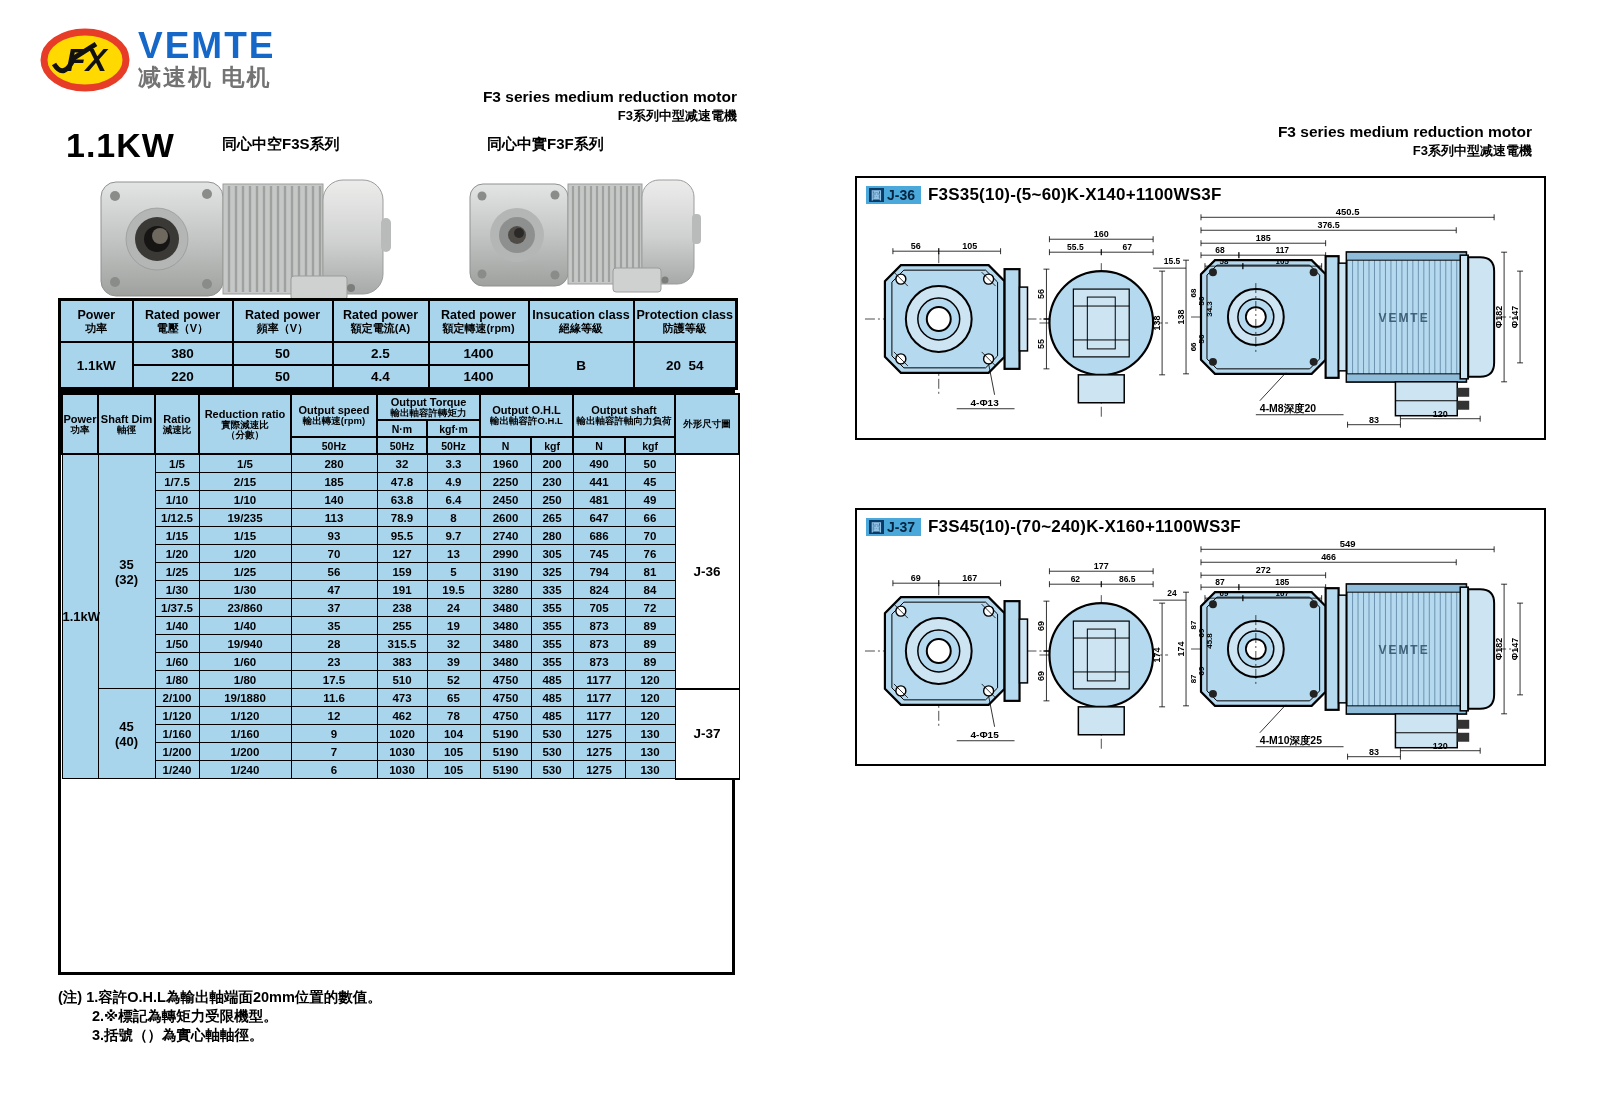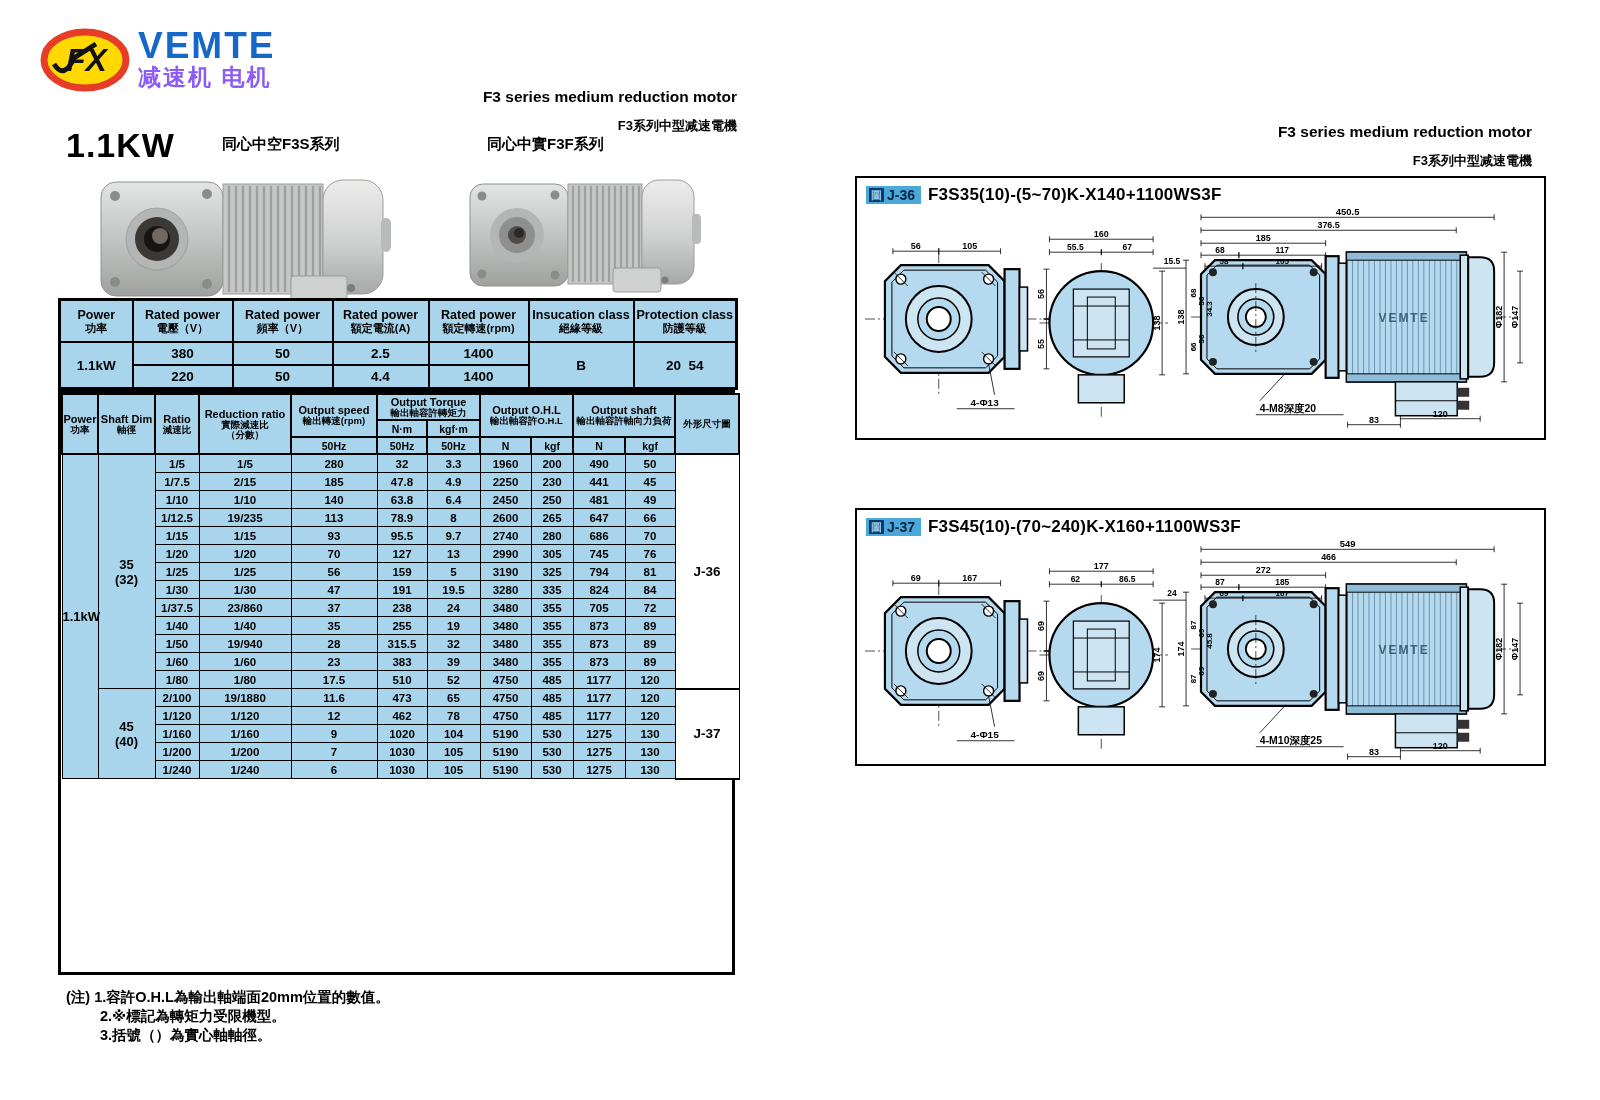--- a/index.html
+++ b/index.html
@@ -1,25 +1,25 @@
 <!DOCTYPE html>
 <html><head>
 <meta charset="utf-8">
 <style>
   html,body{margin:0;padding:0;background:#fff;}
   body{width:1600px;height:1100px;position:relative;font-family:"Liberation Sans","DejaVu Sans",sans-serif;color:#000;}
   .abs{position:absolute;}
   
   .logo{left:40px;top:28px;display:flex;align-items:flex-start;gap:8px;}
   .logo-text .brand{color:#1668c8;font-weight:bold;font-size:37px;line-height:36px;letter-spacing:2px;}
-  .logo-text .sub{color:#8b5cf6;font-weight:bold;font-size:23px;line-height:26px;letter-spacing:2px;}
+  .logo-text .sub{color:#737373;font-weight:bold;font-size:23px;line-height:26px;letter-spacing:2px;}
   
   .hdr{width:300px;text-align:right;}
   .hdr .l1{font-size:15.5px;font-weight:bold;}
-  .hdr .l2{font-size:13px;font-weight:bold;margin-top:11px;}
+  .hdr .l2{font-size:13px;font-weight:bold;margin-top:1px;}
   .hdr-center{left:437px;top:88px;}
   .hdr-right{left:1232px;top:123px;}
   .power-big{left:66px;top:126px;font-size:34px;font-weight:bold;letter-spacing:1px;}
   .prod-label{font-size:15px;font-weight:bold;}
   .prod-label.left{left:222px;top:135px;}
   .prod-label.right{left:487px;top:135px;text-align:center;}
   
   table{border-collapse:collapse;table-layout:fixed;}
   .t1{left:58px;top:298px;width:677px;border:3px solid #000;}
   .t1 th,.t1 td{border:2px solid #000;background:#a8d4ec;text-align:center;vertical-align:middle;padding:0;}
@@ -34,21 +34,21 @@
   .t2 td{border:1.5px solid #000;background:#a8d4ec;text-align:center;vertical-align:middle;padding:0;font-size:11.5px;font-weight:bold;height:17px;}
   .t2 .en{font-size:11px;font-weight:bold;line-height:12px;}
   .t2 .zh{font-size:9.5px;font-weight:bold;line-height:10.5px;}
   .t2 .h1 th{height:24px;}
   .t2 .h2 th{height:15px;font-size:10.5px;font-weight:bold;}
   .t2 .h3 th{height:15px;font-size:10.5px;font-weight:bold;}
   .t2 td.figcell{background:#fff;font-size:13.5px;border-bottom:2px solid #000;}
   .t2 td.powercell{font-size:13px;}
   .t2 td.shaftcell{font-size:13px;line-height:15px;}
   
-  .notes{left:58px;top:988px;font-size:14.5px;font-weight:bold;line-height:19px;margin-left:8px;}
+  .notes{left:58px;top:988px;font-size:14.5px;font-weight:bold;line-height:19px;}
   .notes .ind{padding-left:34px;}
   
   .panel{position:absolute;left:855px;width:691px;border:2.5px solid #000;background:#fff;box-sizing:border-box;}
   .panel.p0{top:176px;height:264px;}
   .panel.p1{top:508px;height:258px;}
   .panel-head{display:flex;align-items:center;gap:7px;padding:7px 8px 0 9px;}
   .badge{background:#4aa9da;display:inline-flex;align-items:center;gap:3px;padding:1px 6px 1px 3px;font-weight:bold;font-size:14px;color:#06233f;}
   .badge-icon{background:#0a3a67;color:#8fc2e4;font-size:11px;line-height:14px;padding:0 2px;}
   .model{font-weight:bold;font-size:17px;letter-spacing:0.2px;}
   .panel-svg{margin-top:0px;}
@@ -506,21 +506,21 @@
   <div class="ind">2.※標記為轉矩力受限機型。</div>
   <div class="ind">3.括號（）為實心軸軸徑。</div>
 </div>
 
 <div class="panel p0">
   <div class="panel-head">
     <span class="badge">
         <span class="badge-icon">圖</span>
         <span>J-36</span>
       </span>
-    <span class="model">F3S35(10)-(5~70)K-X140+1100WS3F</span>
+    <span class="model">F3S35(10)-(5~60)K-X140+1100WS3F</span>
   </div>
   <div class="panel-svg"><svg width="684" height="228" viewBox="0 0 686 228">
         <line class="cl" x1="8" y1="114" x2="210" y2="114"></line>
         <line class="cl" x1="82" y1="48" x2="82" y2="190"></line>
         <path class="part" d="M44,60 H132 L148,76 V152 L132,168 H44 L28,152 V76 Z"></path>
         <path class="thinline" d="M47,65 H129 L141,77 V151 L129,163 H47 L35,151 V77 Z"></path>
         <circle cx="44" cy="74" r="5" fill="#fff" stroke="#000" stroke-width="1.4"></circle>
         <line class="dim" x1="37" y1="67" x2="51" y2="81"></line>
         <circle cx="132" cy="74" r="5" fill="#fff" stroke="#000" stroke-width="1.4"></circle>
         <line class="dim" x1="125" y1="67" x2="139" y2="81"></line>

